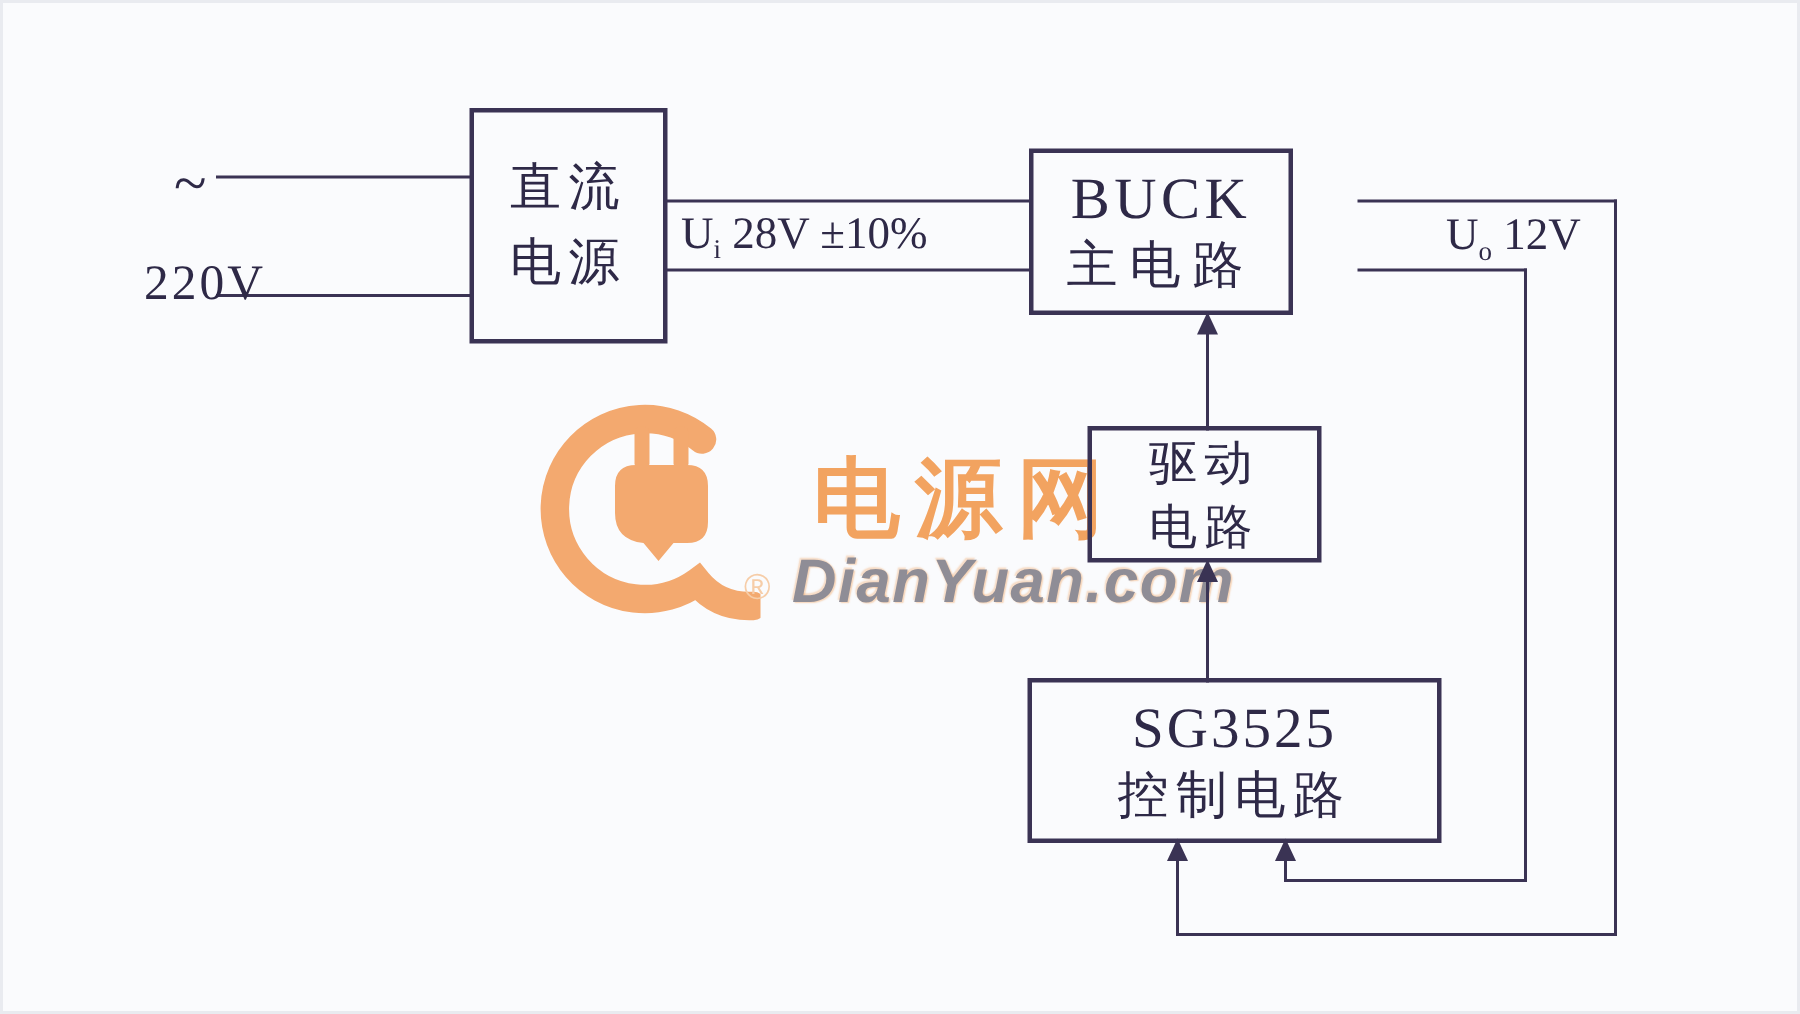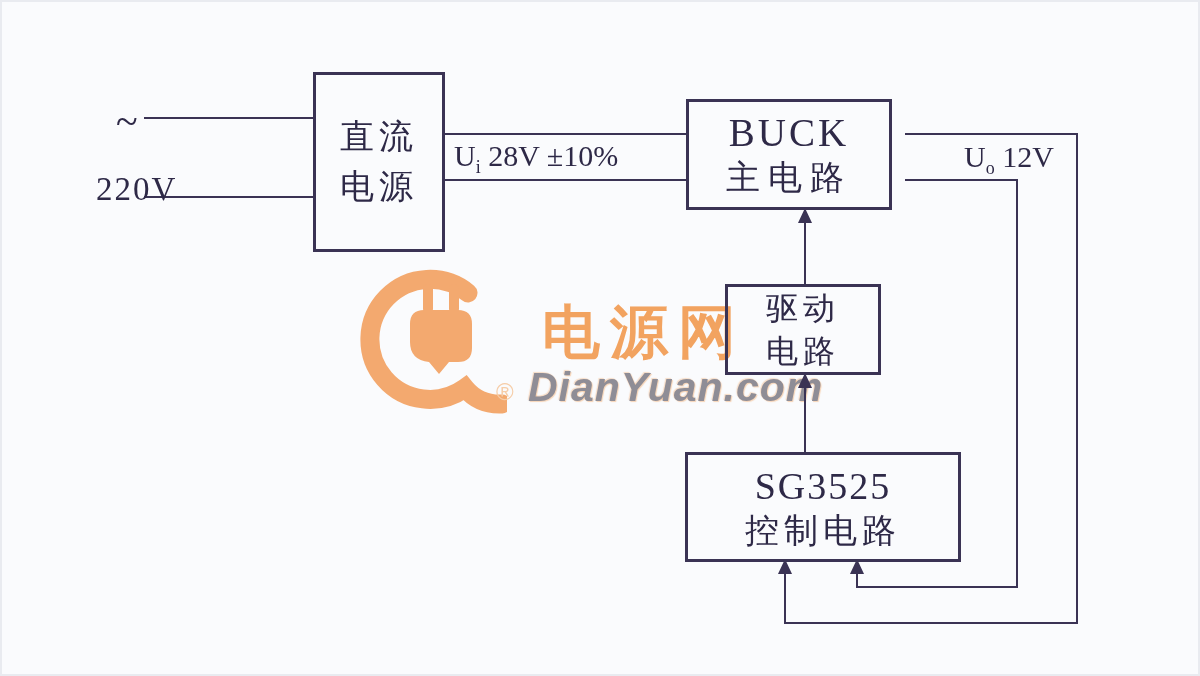--- a/index.html
+++ b/index.html
@@ -47,22 +47,22 @@
   
   .layer{position:absolute;inset:0;z-index:2;}
   .block{
     position:absolute;
     border:3px solid var(--line);
     display:flex;flex-direction:column;
     align-items:center;justify-content:center;
     color:var(--text);
     text-align:center;
   }
-  .block-dc   {left:311px;top:70px; width:132px;height:180px;font-size:34px;line-height:50px;letter-spacing:5px;}
-  .block-buck {left:684px;top:97px; width:206px;height:111px;}
+  .block-dc   {left:311px;top:70px; width:132px;height:157px;font-size:34px;line-height:50px;letter-spacing:5px;}
+  .block-buck {left:684px;top:97px; width:176px;height:111px;}
   .block-drive{left:723px;top:282px;width:156px;height:91px;font-size:32px;line-height:43px;letter-spacing:5px;}
   .block-sg   {left:683px;top:450px;width:276px;height:110px;}
   .buck-en{font-size:39px;letter-spacing:3px;line-height:46px;}
   .buck-cn{font-size:34px;letter-spacing:8px;line-height:44px;}
   .sg-en{font-size:38px;letter-spacing:2px;line-height:48px;}
   .sg-cn{font-size:34px;letter-spacing:5px;line-height:42px;}
   .wire{position:absolute;background:var(--line);}
   .arrow-up{
     position:absolute;width:0;height:0;
     border-left:7px solid transparent;

